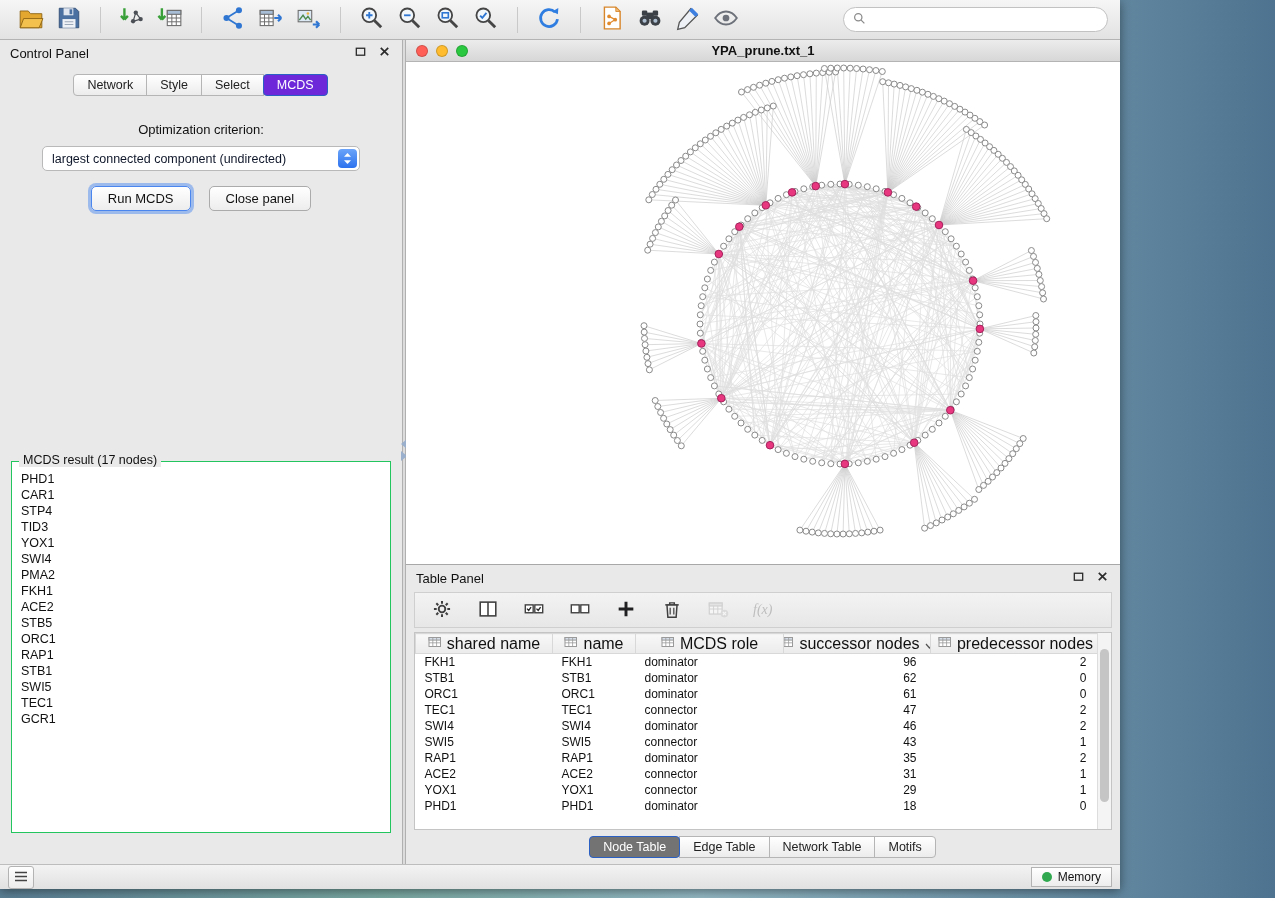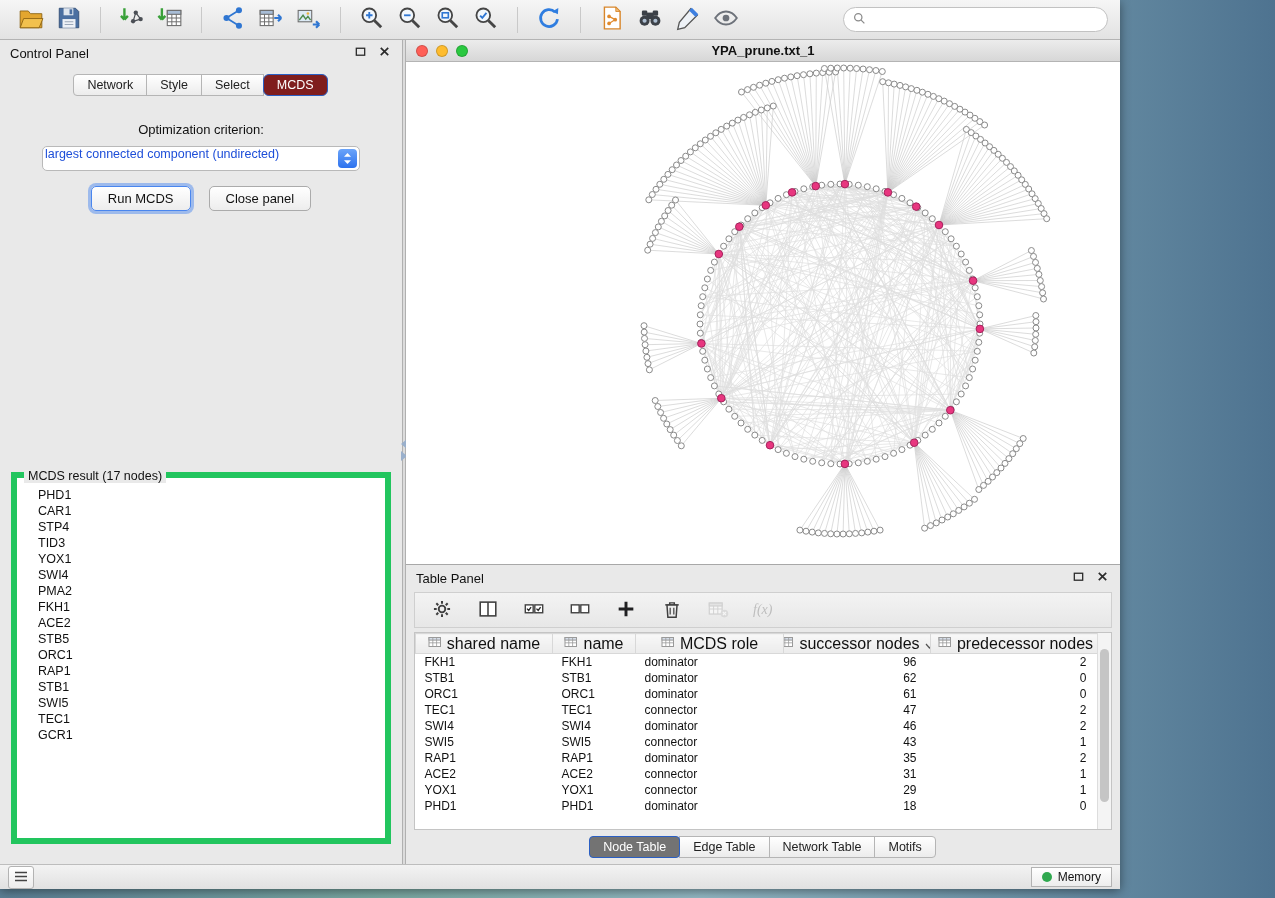--- a/index.html
+++ b/index.html
@@ -23,26 +23,26 @@
   
   .tabs-row{display:flex;justify-content:center;align-items:center;}
   .cp-tabs{margin:8px 0 2px;}
   .tab{border:1px solid #b5b5b5;background:linear-gradient(#ffffff,#ececec);padding:3px 13px;font-size:12.5px;margin-left:-1px;color:#222;cursor:pointer;white-space:nowrap;}
   .tab:first-child{border-radius:4px 0 0 4px;}
   .tab:last-child{border-radius:0 4px 4px 0;}
   .tab.active{color:#fff;border-radius:4px;position:relative;z-index:1;}
   
   .cp-content{flex:1;display:flex;flex-direction:column;align-items:center;padding-top:24px;min-height:0;}
   .opt-label{font-size:13px;margin-bottom:9px;color:#111;}
-  .dropdown{width:318px;height:25px;background:#fff;border:1px solid #b9b9b9;border-radius:5px;display:flex;align-items:flex-start;padding-left:2px;font-size:12.5px;cursor:pointer;position:relative;color:#1d4ed8;}
+  .dropdown{width:318px;height:25px;background:#fff;border:1px solid #b9b9b9;border-radius:5px;display:flex;align-items:center;padding-left:9px;font-size:12.5px;cursor:pointer;position:relative;color:#0f172a;}
   .dd-cap{position:absolute;right:2px;top:2px;bottom:2px;width:19px;border-radius:4px;background:linear-gradient(#6ba4f9,#2d72ee);display:flex;align-items:center;justify-content:center;}
   .btn-row{display:flex;gap:18px;margin-top:15px;}
   .btn{background:linear-gradient(#ffffff,#ededed);border:1px solid #ababab;border-radius:5px;padding:4px 16px;font-size:13px;cursor:pointer;color:#111;}
   .btn.focused{box-shadow:0 0 0 3px rgba(64,128,240,.45);border-color:#4a86ee;}
-  .groupbox{margin:auto 11px 20px 11px;align-self:stretch;height:372px;border:6px solid #22c55e;background:#fff;position:relative;flex:none;padding-left:12px;}
+  .groupbox{margin:auto 11px 31px 11px;align-self:stretch;height:372px;border:1px solid #22c55e;background:#fff;position:relative;flex:none;}
   .groupbox-legend{position:absolute;top:-9px;left:7px;background:#e9e9e9;padding:0 4px;font-size:12.5px;color:#111;}
   .result-list{padding:9px 9px;overflow:hidden;height:100%;}
   .result-item{font-size:12.5px;line-height:16px;color:#111;cursor:default;}
   
   .v-splitter{width:4px;flex:none;background:#dcdcdc;border-left:1px solid #b0b0b0;border-right:1px solid #b0b0b0;position:relative;cursor:col-resize;overflow:visible;}
   .split-arrows{position:absolute;top:398px;left:-2px;display:flex;flex-direction:column;align-items:center;}
   .split-arrow-left{width:0;height:0;border-top:5px solid transparent;border-bottom:5px solid transparent;border-right:6px solid #9ab0cc;margin:1px 0;}
   .split-arrow-right{width:0;height:0;border-top:5px solid transparent;border-bottom:5px solid transparent;border-left:6px solid #9ab0cc;margin:1px 0;}
   
   .right-area{flex:1;display:flex;flex-direction:column;min-width:0;}
@@ -238,21 +238,21 @@
           <button class="ph-btn">
             <span><svg width="13" height="13" viewBox="0 0 14 14">
                   <path d="M3 3l8 8M11 3l-8 8" stroke="#2b2b2b" stroke-width="1.8"></path>
                 </svg></span>
           </button>
         </div>
         <div class="tabs-row cp-tabs">
             <div class="tab">Network</div>
             <div class="tab">Style</div>
             <div class="tab">Select</div>
-            <div class="tab active" style="background: #7f1d1d; border-color: rgb(42, 95, 196); border-radius: 6px;">MCDS</div>
+            <div class="tab active" style="background: #6d28d9; border-color: rgb(42, 95, 196);">MCDS</div>
           </div>
         <div class="cp-content">
           <div class="opt-label">Optimization criterion:</div>
           <div class="dropdown">
             <span>largest connected component (undirected)</span>
             <span class="dd-cap">
               <svg width="9" height="13" viewBox="0 0 9 13">
                   <path d="M4.5 1L8 4.7H1z" fill="#fff"></path>
                   <path d="M4.5 12L1 8.3h7z" fill="#fff"></path>
                 </svg>

